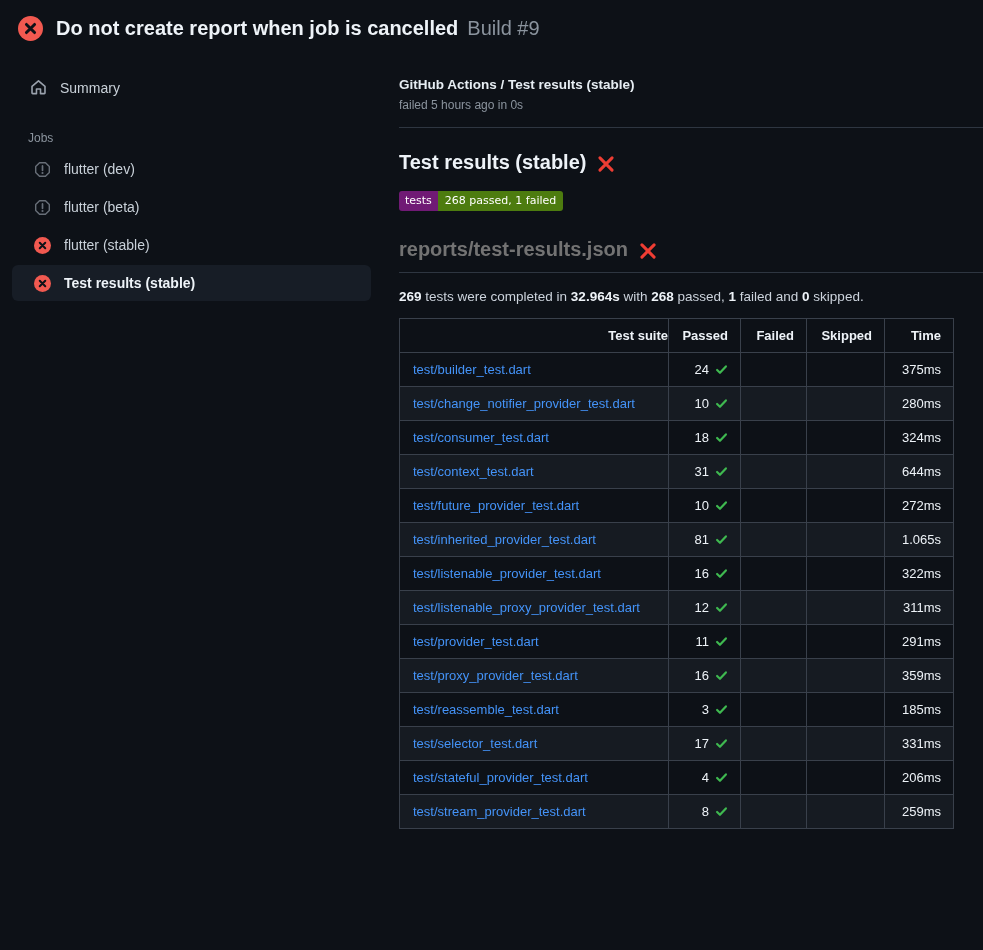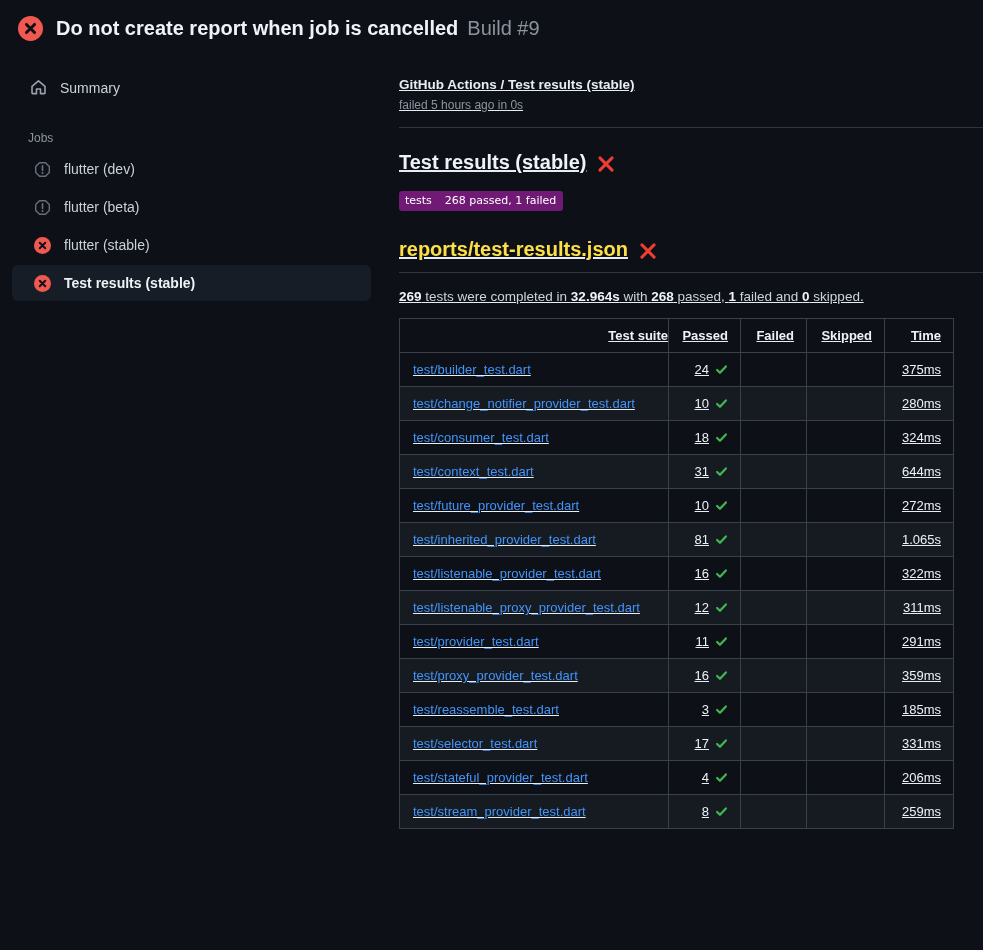--- a/index.html
+++ b/index.html
@@ -15,21 +15,21 @@
     display:flex; align-items:center;
     padding:16px 24px 6px 18px;
   }
   .app-header .status-icon { width:25px; height:25px; flex-shrink:0; }
   .app-title { font-size:20px; font-weight:700; color:#eef3f8; margin-left:13px; white-space:nowrap; }
   .app-build { font-size:20px; font-weight:400; color:#8b949e; margin-left:9px; white-space:nowrap; }
 
   
   .layout { display:flex; align-items:flex-start; }
   .sidebar { width:383px; flex-shrink:0; padding-top:24px; }
-  .main { flex:1; padding-left:16px; padding-top:30px;text-decoration:underline; }
+  .main { flex:1; padding-left:16px; padding-top:30px; }
 
   
   .summary-item {
     display:flex; align-items:center; gap:13px;
     padding:8px 12px 8px 30px; cursor:pointer;
   }
   .summary-item .nav-icon { width:17px; height:17px; display:inline-flex; }
   .summary-label { font-size:14px; color:#c9d1d9; }
   .jobs-label { margin:27px 0 6px 28px; font-size:12px; color:#8b949e; }
   .nav-item {
@@ -60,21 +60,21 @@
   }
   .badge .badge-label { padding:0 6px; }
   .badge .badge-value { padding:0 7px; }
 
   .report-heading {
     display:flex; align-items:center; gap:11px;
     margin-top:27px; padding-bottom:11px;
     border-bottom:1px solid #2e3641;
     font-size:20px; font-weight:700;
   }
-  .report-heading a { color:#fde047; text-decoration:none; cursor:pointer; }
+  .report-heading a { color:#737373; text-decoration:none; cursor:pointer; }
   .report-heading .fail-x { display:inline-flex; margin-top:2px; }
 
   .summary-line { margin-top:16px; font-size:13.5px; color:#ccd3dc; }
   .summary-line .b { font-weight:700; color:#eef3f8; }
 
   
   table.results {
     margin-top:14px; border-collapse:collapse;
     font-size:13px; table-layout:fixed; width:554px;
   }
@@ -163,21 +163,21 @@
       <span>Test results (stable)</span>
       <span class="fail-x" id="section-x">
           <svg width="18" height="18" viewBox="0 0 16 16">
   <path d="M2.6 2.6 L13.4 13.4 M13.4 2.6 L2.6 13.4" stroke="#ee3d33" stroke-width="2.7" stroke-linecap="round"></path>
           </svg>
         </span>
     </div>
 
     <div class="badge">
       <span class="badge-label" id="badge-label" style="background: #701a75;">tests</span>
-      <span class="badge-value" id="badge-value" style="background: #701a75;">268 passed, 1 failed</span>
+      <span class="badge-value" id="badge-value" style="background: #4d7c0f;">268 passed, 1 failed</span>
     </div>
 
     <div class="report-heading">
       <a>reports/test-results.json</a>
       <span class="fail-x" id="report-x">
           <svg width="18" height="18" viewBox="0 0 16 16">
   <path d="M2.6 2.6 L13.4 13.4 M13.4 2.6 L2.6 13.4" stroke="#ee3d33" stroke-width="2.7" stroke-linecap="round"></path>
           </svg>
         </span>
     </div>

